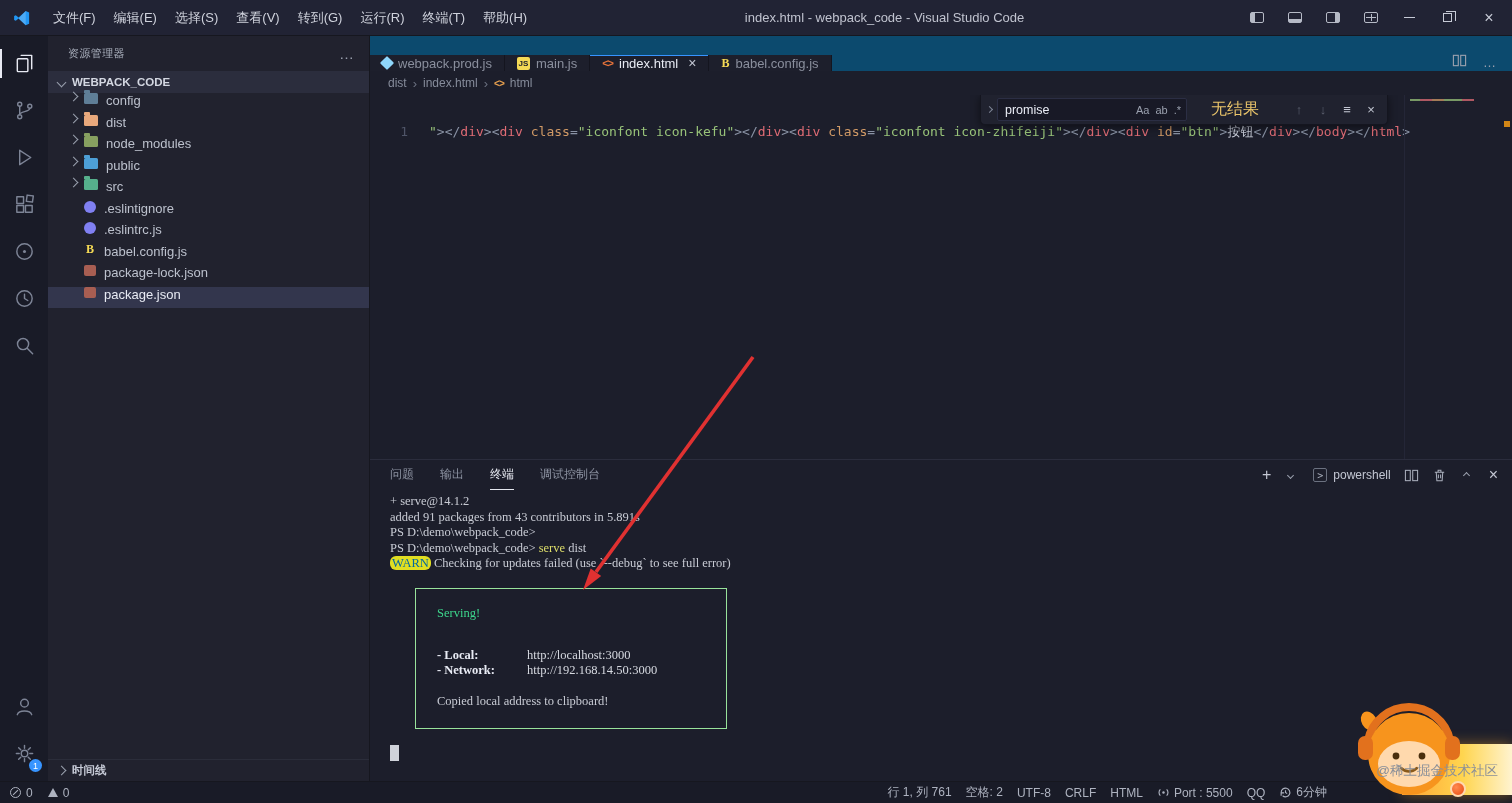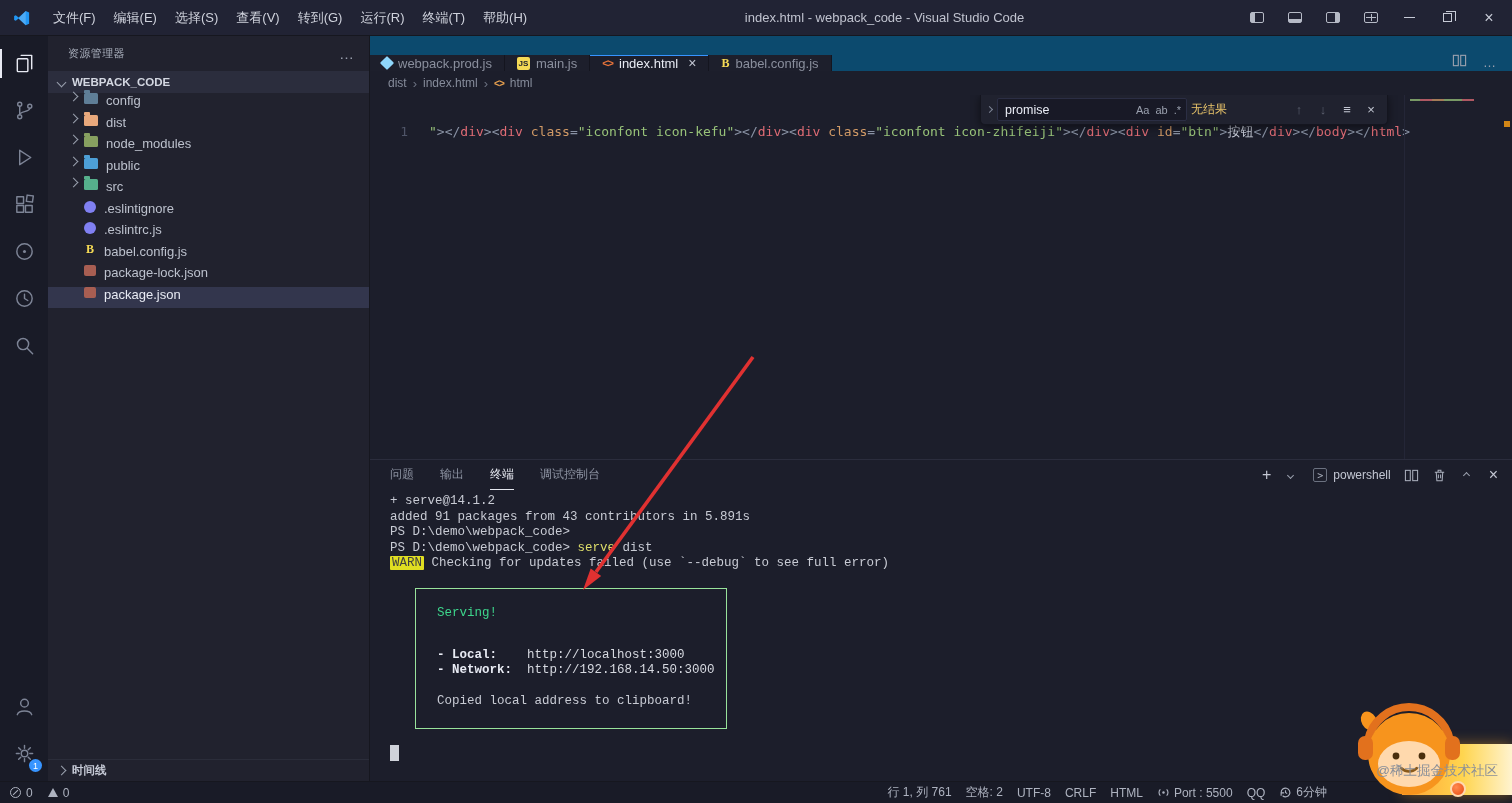--- a/index.html
+++ b/index.html
@@ -90,41 +90,41 @@
 .ruler-mark{position:absolute;top:26px;right:2px;width:6px;height:6px;background:#d18616;z-index:6}
 
 
 .find-widget{position:absolute;top:0;right:124px;width:408px;height:30px;background:#20222f;border:1px solid #14151f;border-top:none;border-radius:0 0 5px 5px;display:flex;align-items:center;box-shadow:0 2px 8px rgba(0,0,0,.5);z-index:10;padding-right:4px}
 .fw-grip{width:16px;height:100%;display:flex;align-items:center;justify-content:center}
 .fw-grip .chev{margin:0;width:5px;height:5px;border-color:#7d8496}
 .fw-input-wrap{display:flex;align-items:center;background:#181926;border:1px solid #2b2e44;border-radius:2px;height:23px;padding:0 2px 0 7px;width:190px}
 .fw-input{flex:1;background:none;border:none;outline:none;color:#e8ebf4;font-size:12.5px;font-family:"Liberation Sans",sans-serif;min-width:0}
 .fw-opt{color:#9aa0ae;font-size:11px;padding:1px 3px;border-radius:3px;white-space:nowrap}
 .fw-opt.u{}
-.fw-results{color:var(--c-find_no_results,#e9c46a);font-size:12px;margin:0 4px;white-space:nowrap}
+.fw-results{color:var(--c-find_no_results,#e9c46a);font-size:16px;margin:0 24px;white-space:nowrap}
 .fw-btn{width:24px;text-align:center;color:#c3c7d3;font-size:13px}
 .fw-btn.first{margin-left:auto}
 .fw-btn.dim{color:#5c6170}
 
 
 .panel{height:322px;border-top:1px solid #2b2d3d;background:#1c1e2b;display:flex;flex-direction:column}
 .panel-header{height:30px;display:flex;align-items:center;padding:0 14px 0 20px;flex:none}
 #panel-tabs{display:flex;gap:26px}
 .p-tab{font-size:12px;color:#8d93a2;height:30px;display:flex;align-items:center;border-bottom:1px solid transparent}
 .p-tab.active{color:#e4e7ef;border-bottom-color:#e4e7ef}
 .panel-controls{margin-left:auto;display:flex;align-items:center;gap:13px;color:#aab0bd}
 .pc-plus{font-size:16px;color:#c3c7d3}
 .ps-item{display:flex;align-items:center;gap:6px;font-size:12px;color:#c3c7d3}
 .ps-icon{font-family:"DejaVu Sans Mono",monospace;font-size:10px;border:1px solid #6b7180;border-radius:2px;width:14px;height:14px;display:flex;align-items:center;justify-content:center;color:#aab0bd}
 .pc-ic svg{width:15px;height:15px;stroke:currentColor;fill:none;stroke-width:1.1;display:block}
 .pc-close{font-size:16px;color:#c3c7d3}
-.terminal{flex:1;padding:4px 0 0 20px;font-family:Liberation Mono, monospace;font-size:12.5px;line-height:15.6px;color:#c8cbd4}
+.terminal{flex:1;padding:4px 0 0 20px;font-family:Liberation Serif, serif;font-size:12.5px;line-height:15.6px;color:#c8cbd4}
 .t-line{white-space:pre}
 .tseg-y{color:#dede6a}
-.tseg-warn{background:var(--c-warn_yellow,#e0de22);color:#404040;padding:0 2px;border-radius:1px}
+.tseg-warn{background:var(--c-warn_yellow,#e0de22);color:#0369a1;padding:0 2px;border-radius:6px}
 .serve-box{margin:16px 0 0 25px;width:312px;border:1px solid #98e39b;padding:17px 0 18px 21px}
 .sbx-title{color:var(--c-serving_green,#3dd68c);margin-bottom:26px}
 .sbx-label{display:inline-block;width:90px;font-weight:bold;color:#e8ebf4}
 .sbx-url{color:#d6d9e0}
 .sbx-footer{margin-top:15.6px;color:#c8cbd4}
 .term-cursor{width:9px;height:16px;background:#cfd2da;margin-top:16px}
 
 
 .statusbar{height:22px;background:#191b27;border-top:1px solid #16171f;display:flex;align-items:center;font-size:12px;color:#aeb3c0;padding:0 10px;position:relative;z-index:30}
 .sb-left{display:flex;align-items:center;gap:5px}

